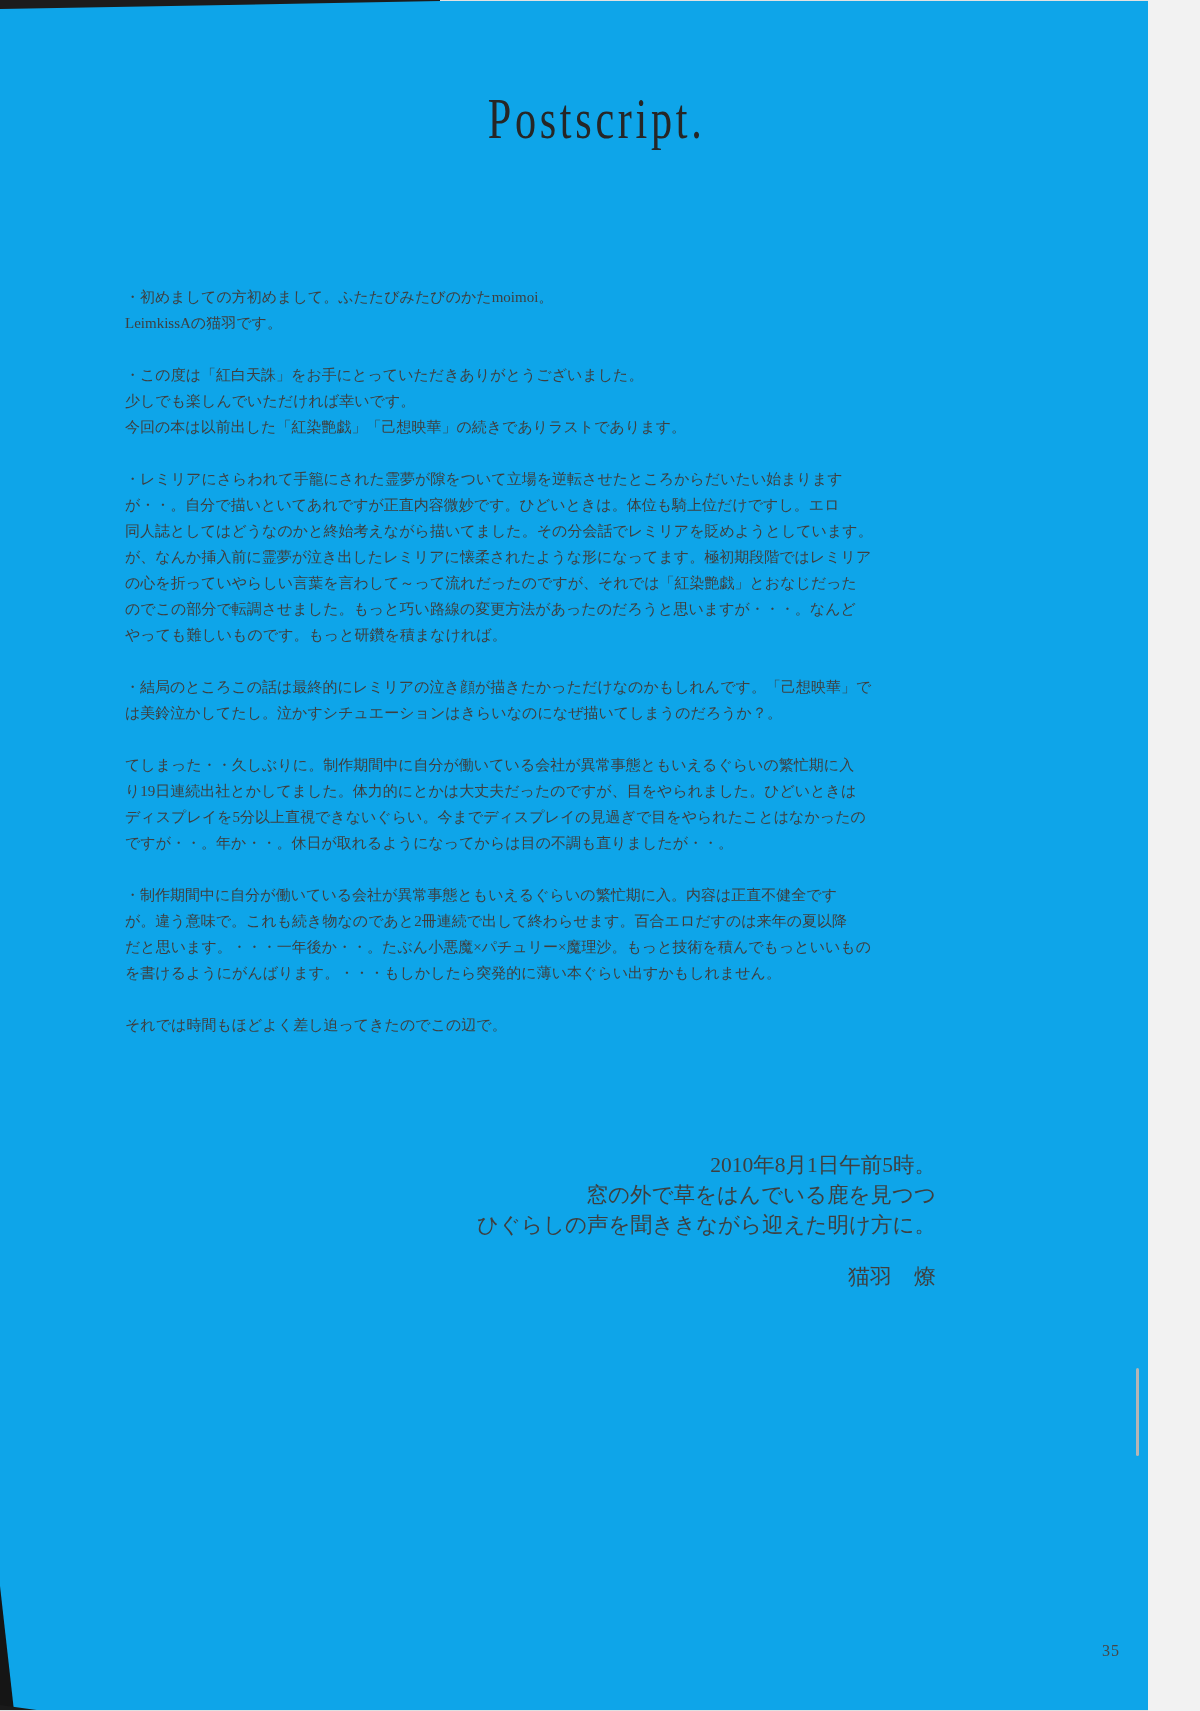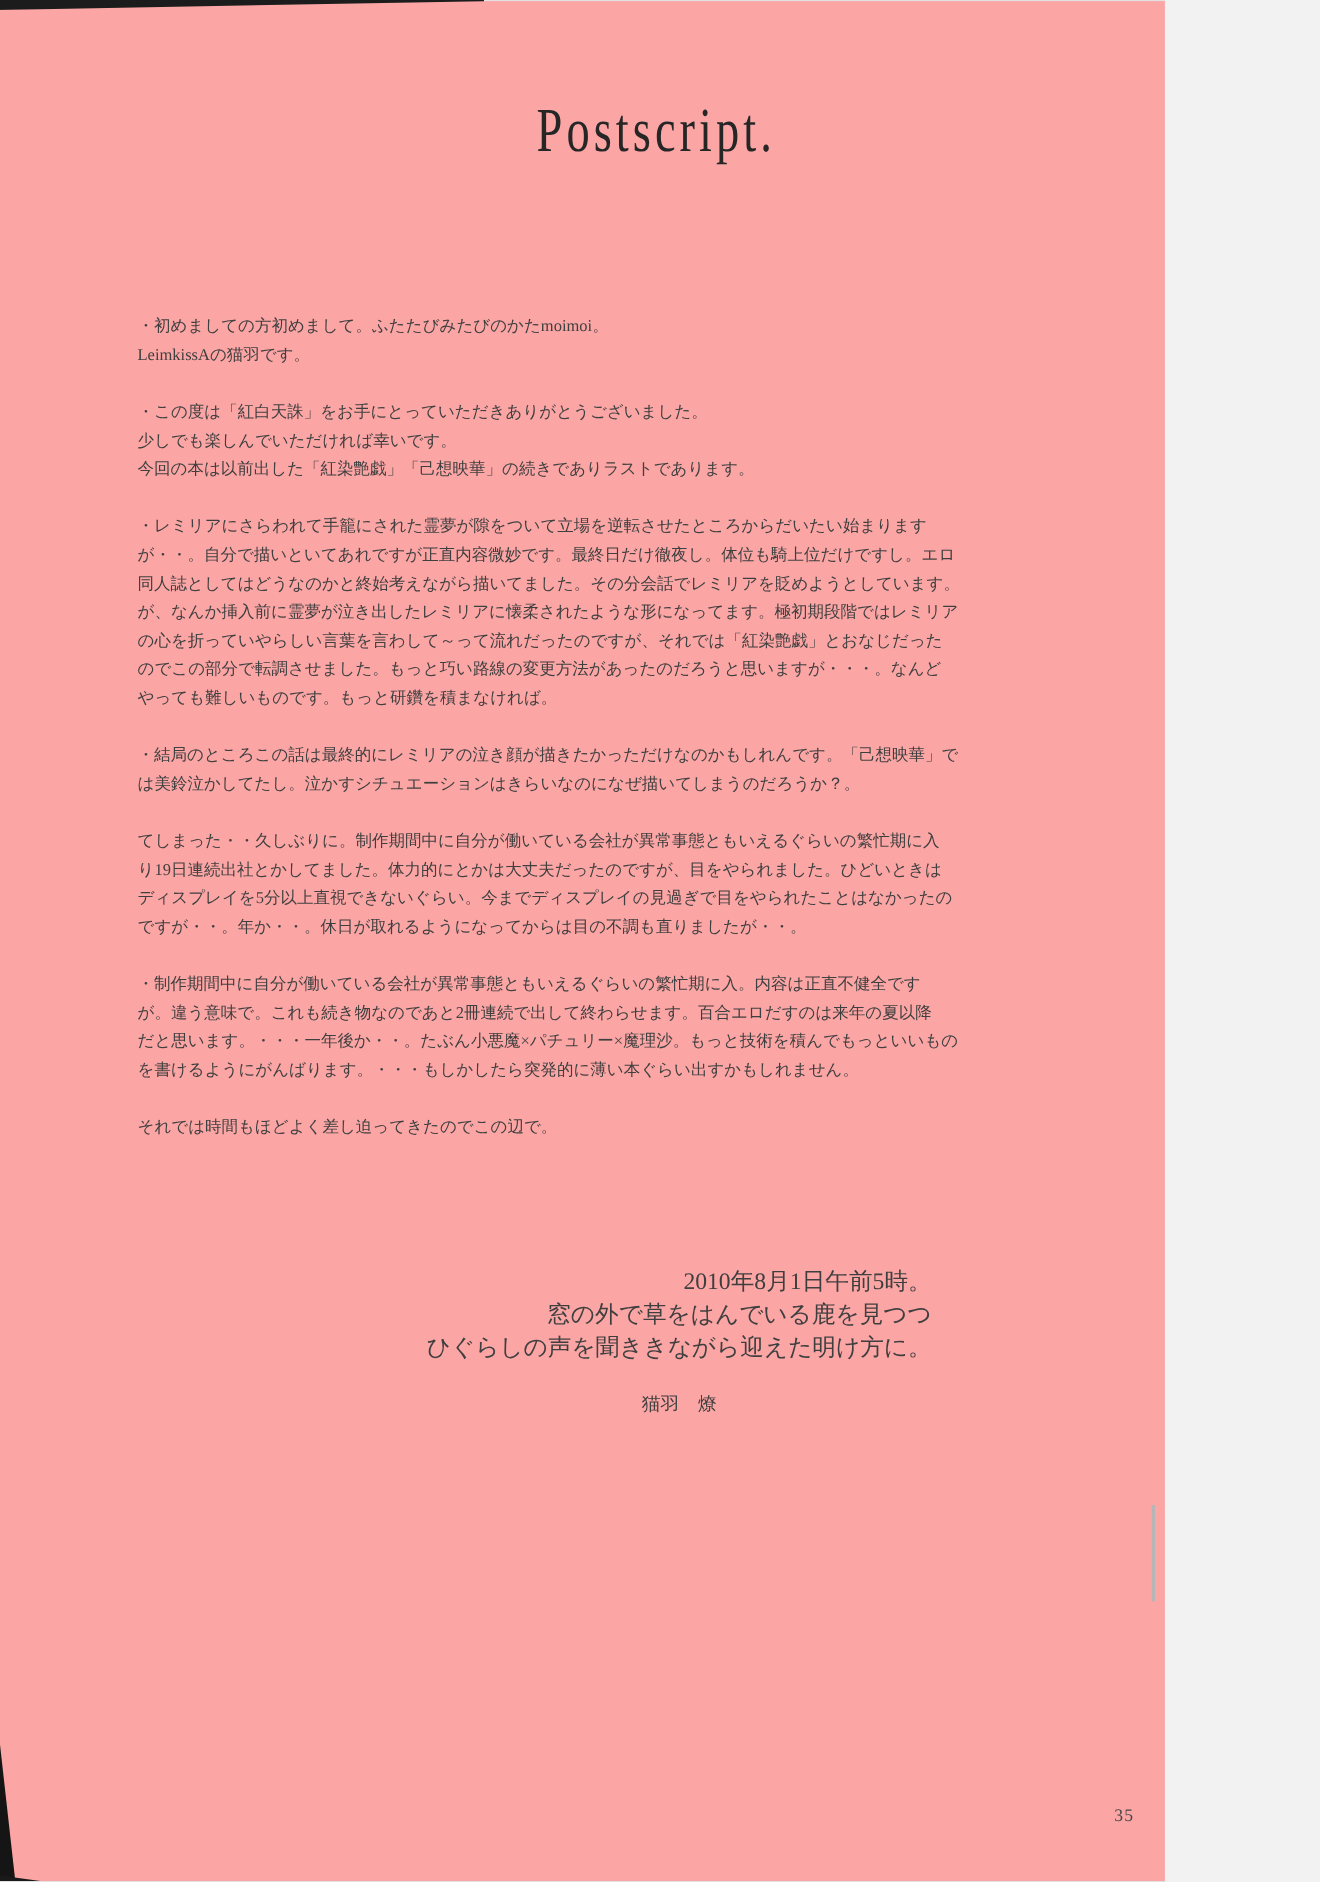--- a/index.html
+++ b/index.html
@@ -3,22 +3,22 @@
 <meta charset="utf-8">
 <style>
   html, body { margin: 0; padding: 0; }
   body {
     width: 1200px; height: 1711px;
     background: #f2f2f2;
     font-family: "Liberation Serif", "DejaVu Serif", serif;
   }
   .page {
     position: relative;
-    width: 1059px; height: 1711px;
-    background: #fca5a5;
+    width: 1148px; height: 1711px;
+    background: #0ea5e9;
     overflow: hidden;
     color: #3d3d3d;
   }
   
   .scan-top-line {
     position: absolute; top: 0; left: 0; width: 100%; height: 1px;
     background: #e2e2e2;
   }
   .scan-top-wedge {
     position: absolute; top: 0; left: 0; width: 440px; height: 9px;
@@ -64,22 +64,21 @@
   
   .colophon {
     position: absolute; top: 1150px; right: 212px;
     text-align: right;
     font-size: 21.5px; line-height: 30px; color: #3f3f3f;
   }
   .signature {
     display: block;
     margin-top: 22px;
     padding-right: 0px;
-    font-size: 17px;
-    text-align: center;
+    font-size: 22px;
   }
   
   .page-number {
     position: absolute; top: 1642px; right: 28px;
     font-size: 16px; color: #474747;
     letter-spacing: 1px;
   }
 </style>
 </head>
 <body>
@@ -100,21 +99,21 @@
       <span class="ln">・初めましての方初めまして。ふたたびみたびのかたmoimoi。</span>
       <span class="ln">LeimkissAの猫羽です。</span>
     </p>
     <p>
       <span class="ln">・この度は「紅白天誅」をお手にとっていただきありがとうございました。</span>
       <span class="ln">少しでも楽しんでいただければ幸いです。</span>
       <span class="ln">今回の本は以前出した「紅染艶戯」「己想映華」の続きでありラストであります。</span>
     </p>
     <p class="mt-lg">
       <span class="ln">・レミリアにさらわれて手籠にされた霊夢が隙をついて立場を逆転させたところからだいたい始まります</span>
-      <span class="ln">が・・。自分で描いといてあれですが正直内容微妙です。最終日だけ徹夜し。体位も騎上位だけですし。エロ</span>
+      <span class="ln">が・・。自分で描いといてあれですが正直内容微妙です。ひどいときは。体位も騎上位だけですし。エロ</span>
       <span class="ln">同人誌としてはどうなのかと終始考えながら描いてました。その分会話でレミリアを貶めようとしています。</span>
       <span class="ln">が、なんか挿入前に霊夢が泣き出したレミリアに懐柔されたような形になってます。極初期段階ではレミリア</span>
       <span class="ln">の心を折っていやらしい言葉を言わして～って流れだったのですが、それでは「紅染艶戯」とおなじだった</span>
       <span class="ln">のでこの部分で転調させました。もっと巧い路線の変更方法があったのだろうと思いますが・・・。なんど</span>
       <span class="ln">やっても難しいものです。もっと研鑽を積まなければ。</span>
     </p>
     <p>
       <span class="ln">・結局のところこの話は最終的にレミリアの泣き顔が描きたかっただけなのかもしれんです。「己想映華」で</span>
       <span class="ln">は美鈴泣かしてたし。泣かすシチュエーションはきらいなのになぜ描いてしまうのだろうか？。</span>
     </p>

